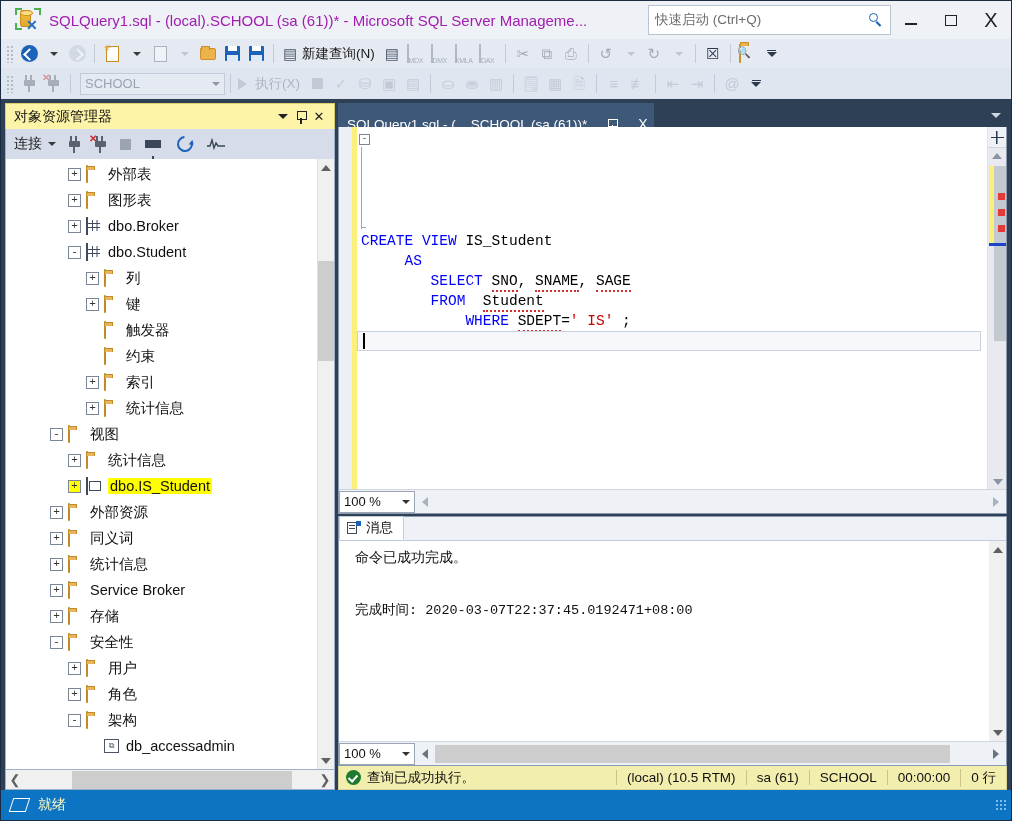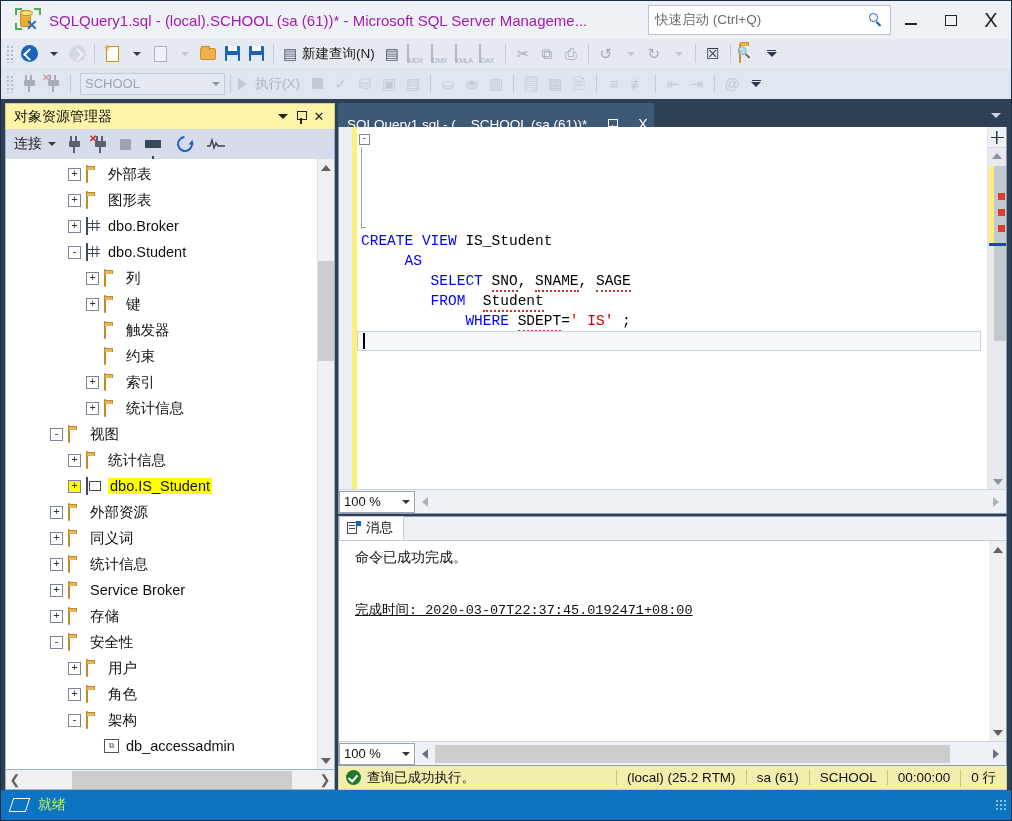--- a/index.html
+++ b/index.html
@@ -275,38 +275,38 @@
     height:24px; background:#fff; border:1px solid #c3ccd9; border-bottom:1px solid #fff;
     display:flex;align-items:center; gap:5px; padding:0 10px 0 7px; font-size:13.5px; color:#111;
   }
   .msg-ico { width:14px;height:14px;position:relative;}
   .msg-ico .p1{position:absolute;left:0;top:1px;width:10px;height:12px;border:1.3px solid #3f4b5c;background:#fff;}
   .msg-ico .p2{position:absolute;right:0;top:0;width:5px;height:5px;background:#1a63b8;}
   .msg-ico .ln{position:absolute;left:2px;top:4px;width:6px;height:1px;background:#3f4b5c;box-shadow:0 3px 0 #3f4b5c;}
   .res-body { flex:1 1 auto; min-height:0; display:flex; background:#fff; position:relative;}
   .res-text { flex:1 1 auto; padding:8px 0 0 16px; font-size:14px; color:#111; overflow:hidden;}
   .res-text .mline { height:26px; font-family:"Liberation Sans",sans-serif;}
-  .res-text .mline.mono { font-family:"Liberation Mono",monospace; font-size:13.5px;text-decoration:underline;}
+  .res-text .mline.mono { font-family:"Liberation Mono",monospace; font-size:13.5px;}
   .res-vscroll { width:17px;flex:0 0 17px;background:#f0f0f0;display:flex;flex-direction:column;}
 
   
   .qstatus {
     height:24px; flex:0 0 24px; background:#f2eeae; display:flex; align-items:center;
     font-size:13.5px; color:#111; border:1px solid #d8d398; border-top:none;
   }
   .qstatus .ok { width:15px;height:15px;border-radius:50%;background:#1e7a2e;position:relative;margin:0 6px 0 7px; flex:0 0 15px;}
   .qstatus .ok::after{content:"";position:absolute;left:4px;top:3px;width:4px;height:7px;border:2px solid #fff;border-width:0 2px 2px 0;transform:rotate(42deg);}
   .qstatus .grow { flex:1 1 auto; }
   .qs-cell { padding:0 10px; border-left:1px solid #c9c38d; white-space:nowrap; }
   .qs-cell.first { border-left:none; }
 
   
   .statusbar {
     height:30px; flex:0 0 30px; background:#0d74c4;
-    display:flex; align-items:center; padding-left:10px; color:#bef264; font-size:14px;
+    display:flex; align-items:center; padding-left:10px; color:#fef9c3; font-size:14px;
   }
   .st-ico { width:17px;height:14px; border:1.6px solid #fff; transform:skewX(-18deg); margin-right:10px; flex:0 0 17px;}
   .st-grip { margin-left:auto; margin-right:4px; width:12px;height:12px;
      background-image: radial-gradient(#7fc0ea 38%, transparent 40%); background-size:4px 4px;}
 </style>
 </head>
 <body>
 
 <div id="app">
 
@@ -811,21 +811,21 @@
                 <div class="r" style="border-left-color:#6a7480"></div>
               </div>
           </div>
         </div>
       </div>
 
       <div class="qstatus">
         <span class="ok"></span>
         <span class="qs-cell first" style="padding-left:0">查询已成功执行。</span>
         <span class="grow"></span>
-        <span class="qs-cell">(local) (25.2 RTM)</span>
+        <span class="qs-cell">(local) (10.5 RTM)</span>
         <span class="qs-cell">sa (61)</span>
         <span class="qs-cell">SCHOOL</span>
         <span class="qs-cell">00:00:00</span>
         <span class="qs-cell">0 行</span>
       </div>
     </div>
   </div>
 
   <div class="statusbar">
     <span class="st-ico"></span>

